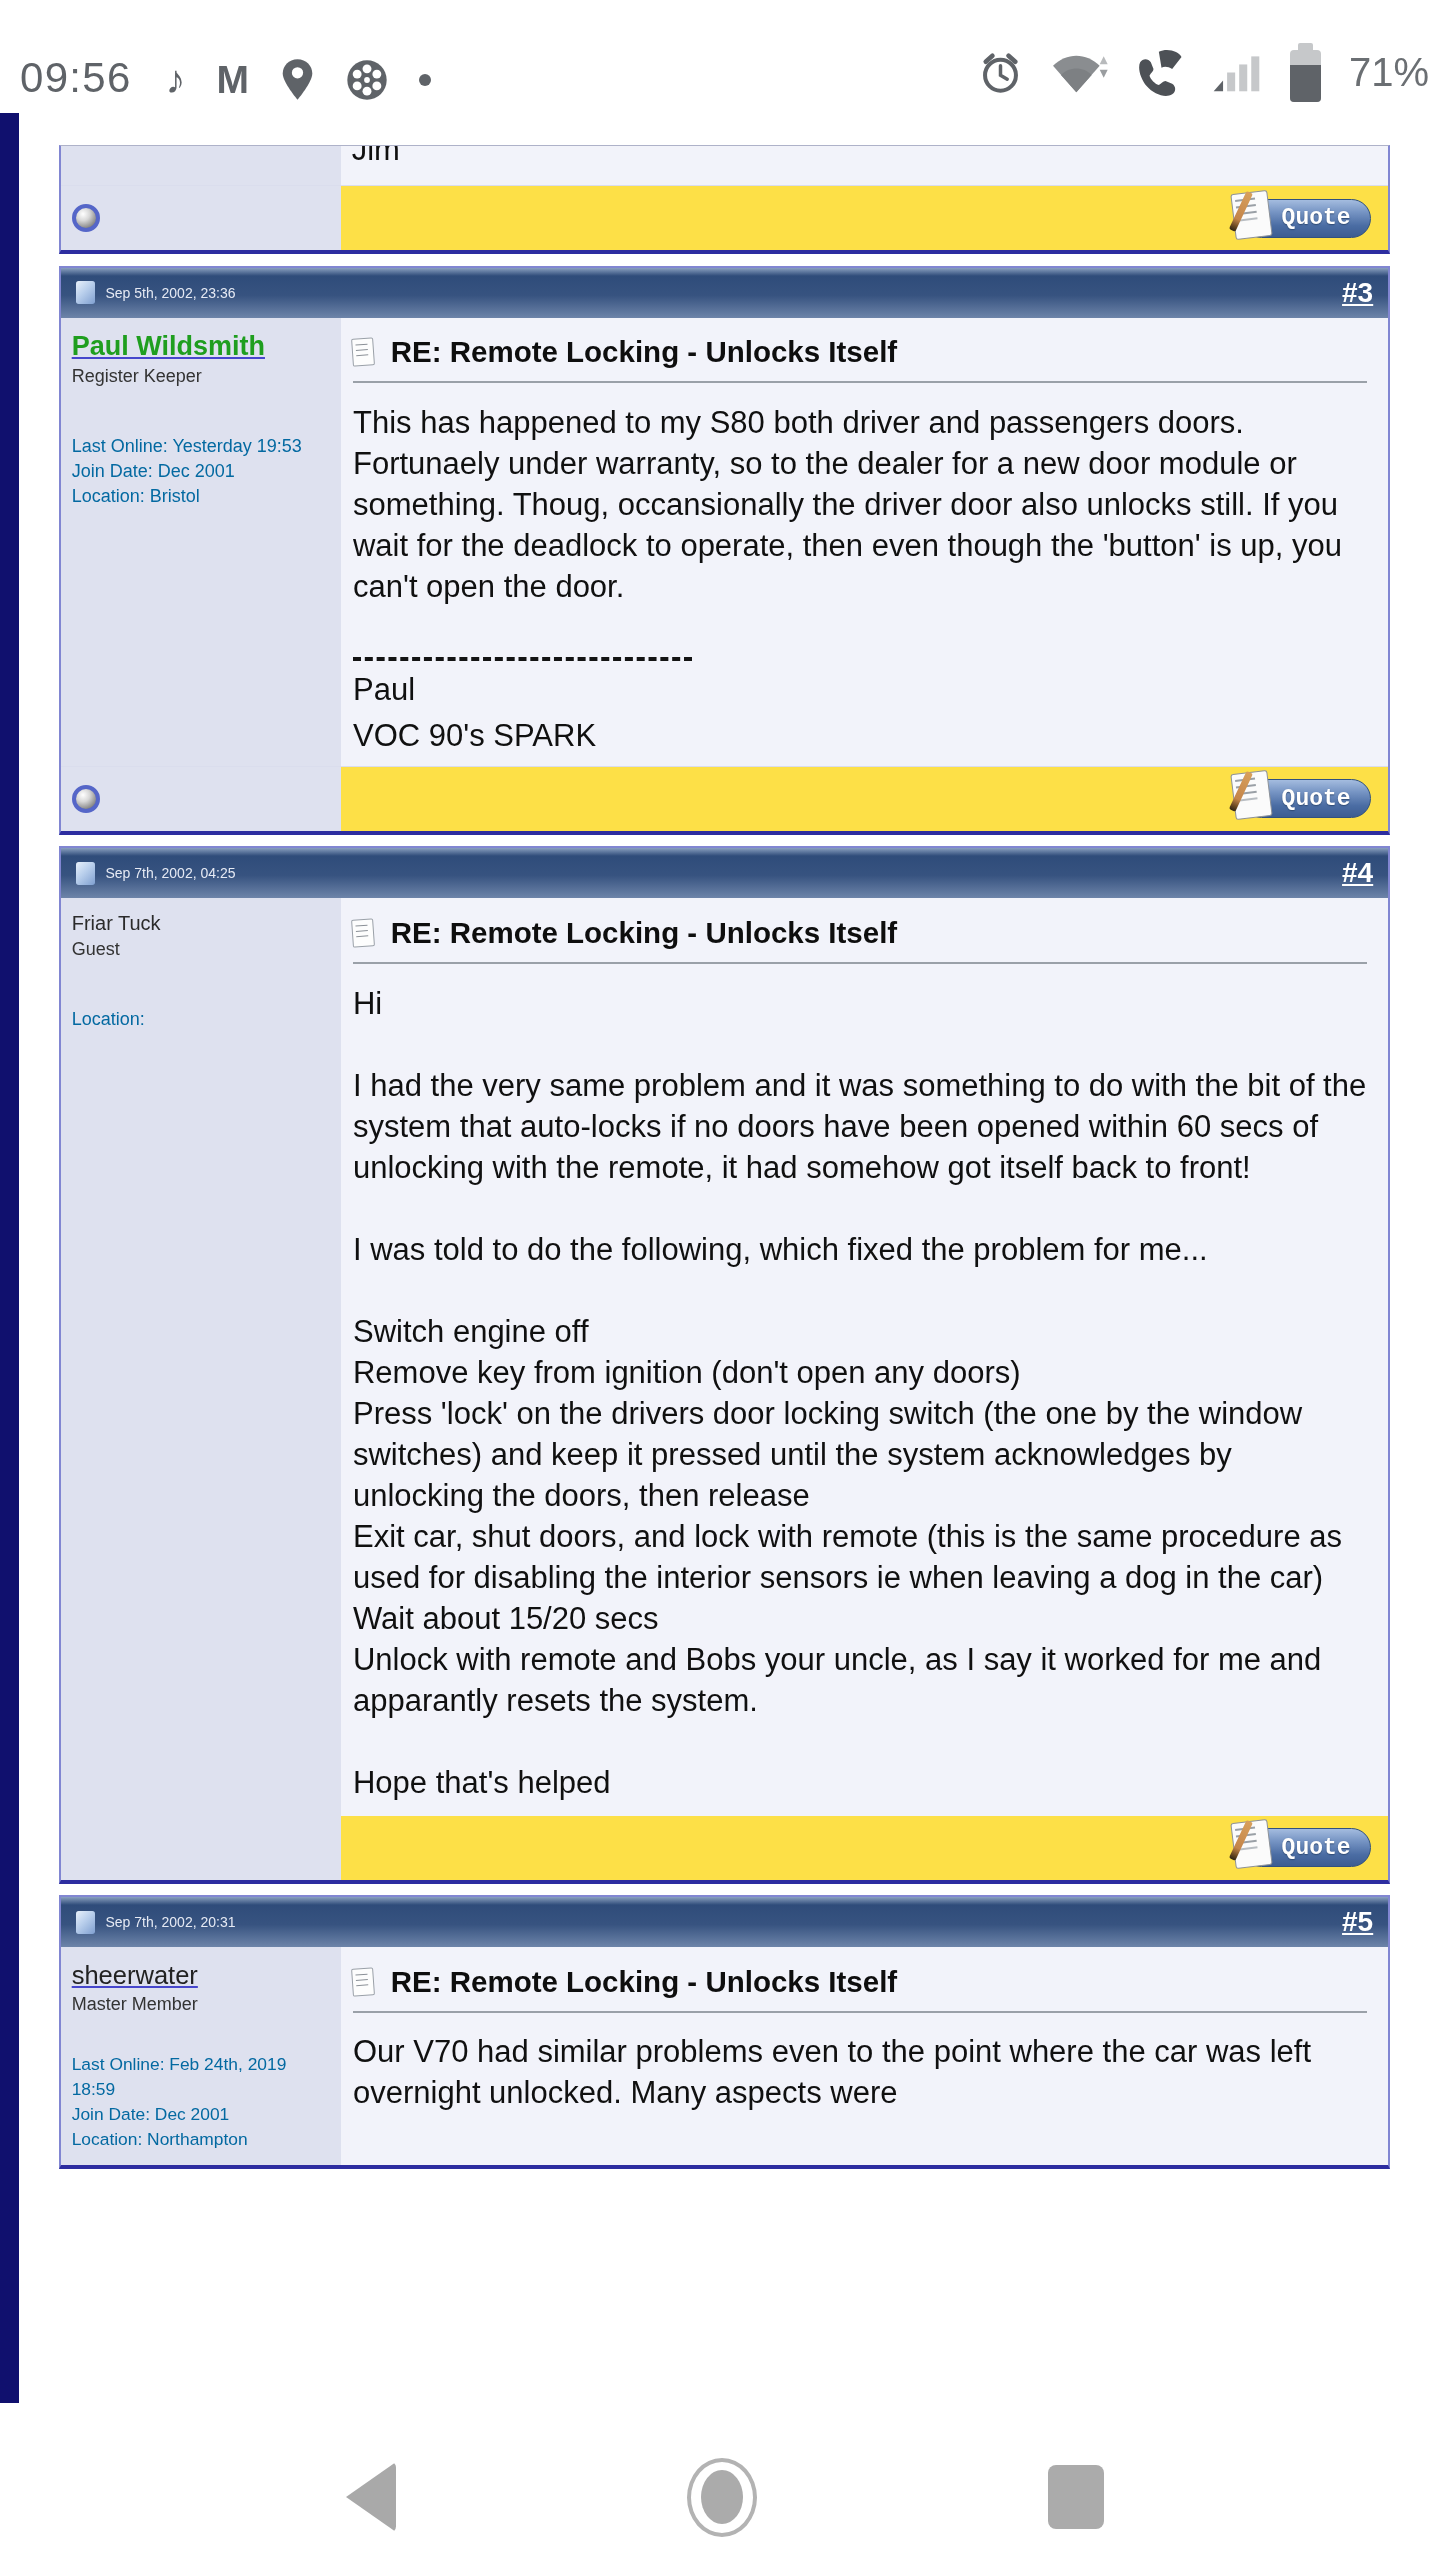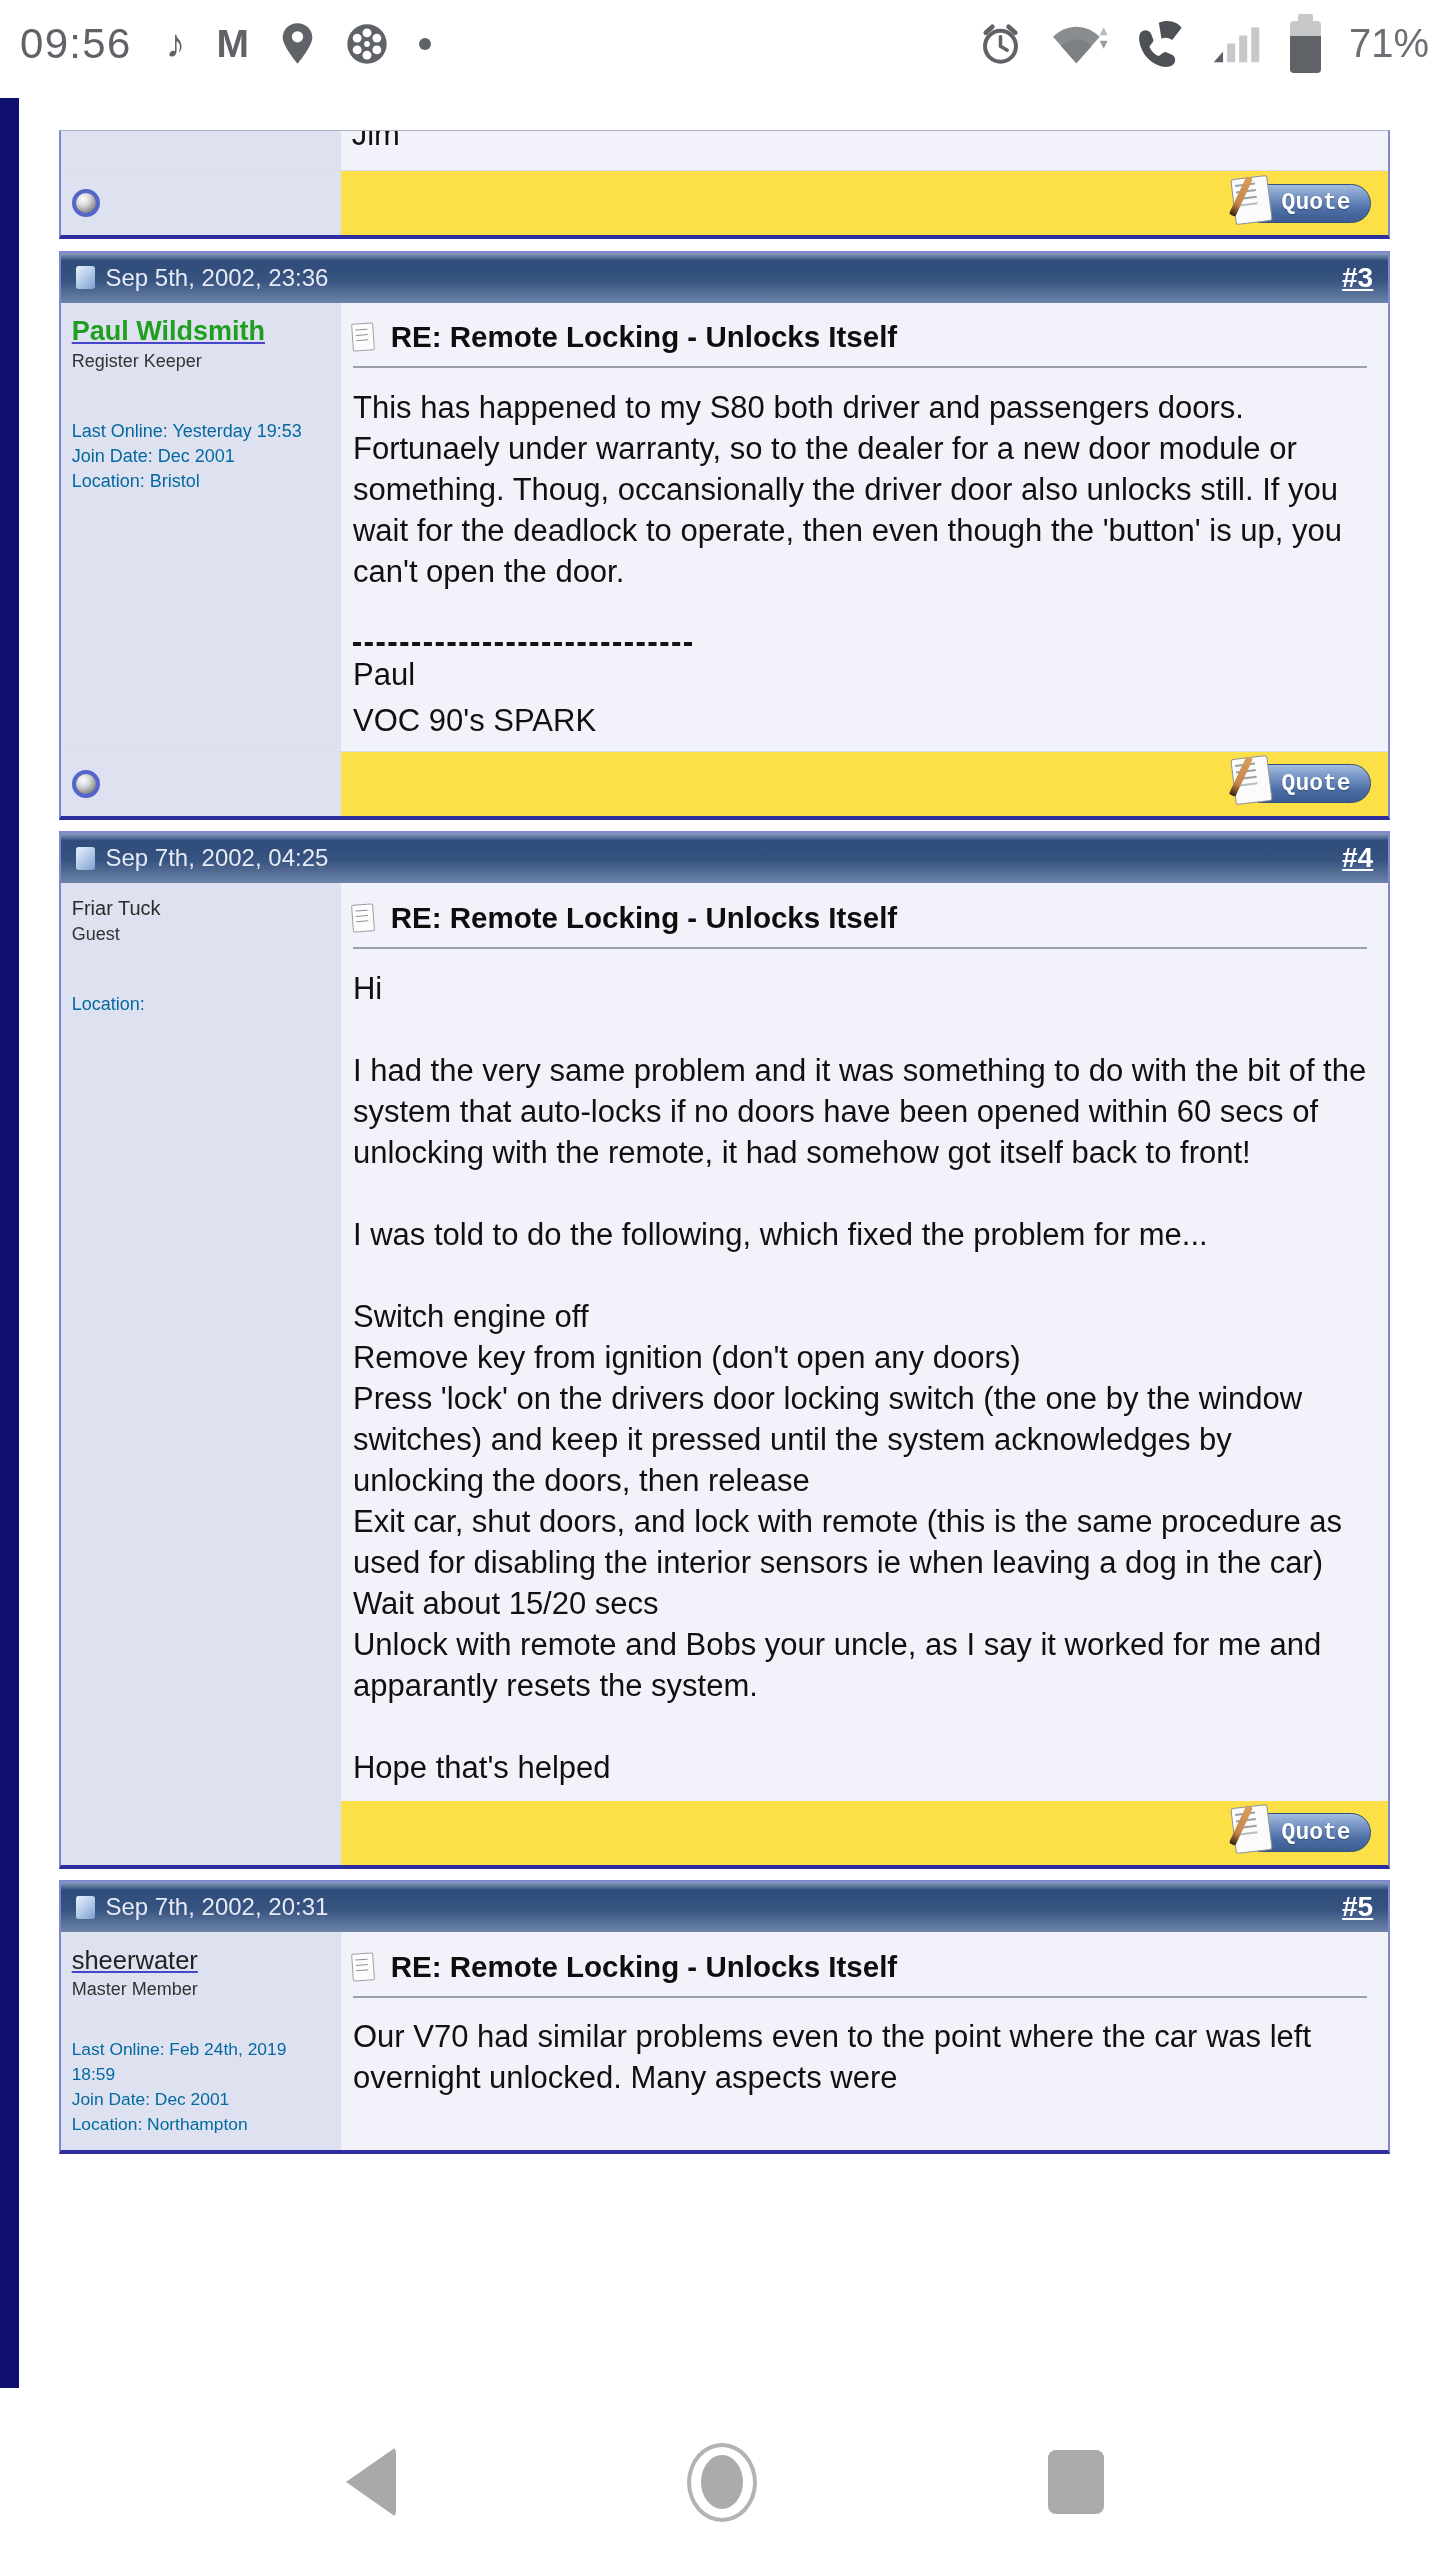--- a/index.html
+++ b/index.html
@@ -2,42 +2,42 @@
 <html style="font-size:10.7px"><head>
 <meta charset="utf-8">
 <style>
   html,body{margin:0;padding:0;}
   body{
     width:1449px;height:2576px;background:#ffffff;overflow:hidden;
     font-family:"Liberation Sans","DejaVu Sans",sans-serif;color:#111;
     -webkit-font-smoothing:antialiased;
   }
   
-  .status-bar{height:87px;display:flex;align-items:center;background:#fff;padding:0 20px;box-sizing:border-box;}
+  .status-bar{height:87px;display:flex;align-items:flex-end;background:#fff;padding:0 20px;box-sizing:border-box;margin-top:15px;}
   .sb-time{font-size:42px;color:#5f6368;letter-spacing:1.3px;margin-right:34px;}
   .sb-left{display:flex;align-items:center;gap:31px;}
   .sb-note{font-size:40px;color:#5f6368;font-weight:bold;}
   .sb-m{font-size:39px;color:#5f6368;font-weight:600;}
   .sb-spacer{flex:1;}
   .sb-right{display:flex;align-items:center;gap:28px;}
   .sb-batt-pct{font-size:40px;color:#6b6f73;}
   .sb-dot{width:12px;height:12px;border-radius:50%;background:#5f6368;}
   .battery{width:31px;height:59px;position:relative;}
   .battery .nub{position:absolute;top:0;left:8px;width:14.8px;height:6.7px;background:#c6c8ca;border-radius:2px 2px 0 0;}
   .battery .case{position:absolute;top:6.7px;left:0;width:31px;height:52px;border-radius:4px;overflow:hidden;background:#c6c8ca;}
   .battery .fill{position:absolute;bottom:0;left:0;width:100%;height:71%;background:#5f6368;}
   
   .scroll-area{position:relative;height:2301px;background:#fff;overflow:hidden;}
   .navy-strip{position:absolute;left:0;top:11.4px;width:19px;height:2290px;background:#10106e;}
   .posts{position:absolute;left:59px;top:0;width:1331px;margin-top:32px;}
   .post{border:2px solid #8186d2;border-bottom:4.7px solid #2d2da0;background:#f2f3fa;margin-top:11.4px;box-sizing:border-box;}
   .post-header{height:50px;background:linear-gradient(180deg,#8aa0bf 0%,#2f4c7a 16%,#375380 55%,#6d84a9 100%);
     display:flex;align-items:center;padding:0 14.8px;box-sizing:border-box;}
   .page-icon{width:19px;height:23px;border-radius:2.7px;background:linear-gradient(135deg,#e8f1fb 0%,#b9cfec 45%,#7f9fd0 100%);margin-right:10.7px;flex:0 0 auto;}
-  .post-date{font-size:24px;color:#e6eaf4;}
+  .post-date{font-size:14px;color:#e6eaf4;}
   .post-number{margin-left:auto;font-size:28px;font-weight:bold;color:#ffffff;text-decoration:underline;}
   .post-main{display:flex;align-items:stretch;}
   .user-col{width:280px;flex:0 0 280px;background:#dee1ef;padding:13.4px 10.7px;box-sizing:border-box;}
   .content-col{flex:1;background:#f2f3fa;padding:10.7px 16px 6.7px 10.7px;box-sizing:border-box;}
   .username-link{font-size:27px;font-weight:bold;color:#1f9e1f;text-decoration:underline;text-decoration-color:#4646cc;display:inline-block;}
   .username-plain{font-size:20px;color:#2b2b2b;}
   .username-dark{font-size:25.5px;color:#222;text-decoration:underline;text-decoration-color:#4646cc;display:inline-block;}
   .user-title{font-size:18px;color:#333;margin-top:4px;}
   .user-info{margin-top:47px;font-size:18px;color:#0369a1;line-height:25px;}
   .title-row{display:flex;align-items:center;gap:17px;padding:6.7px 0 9.4px 0;}

